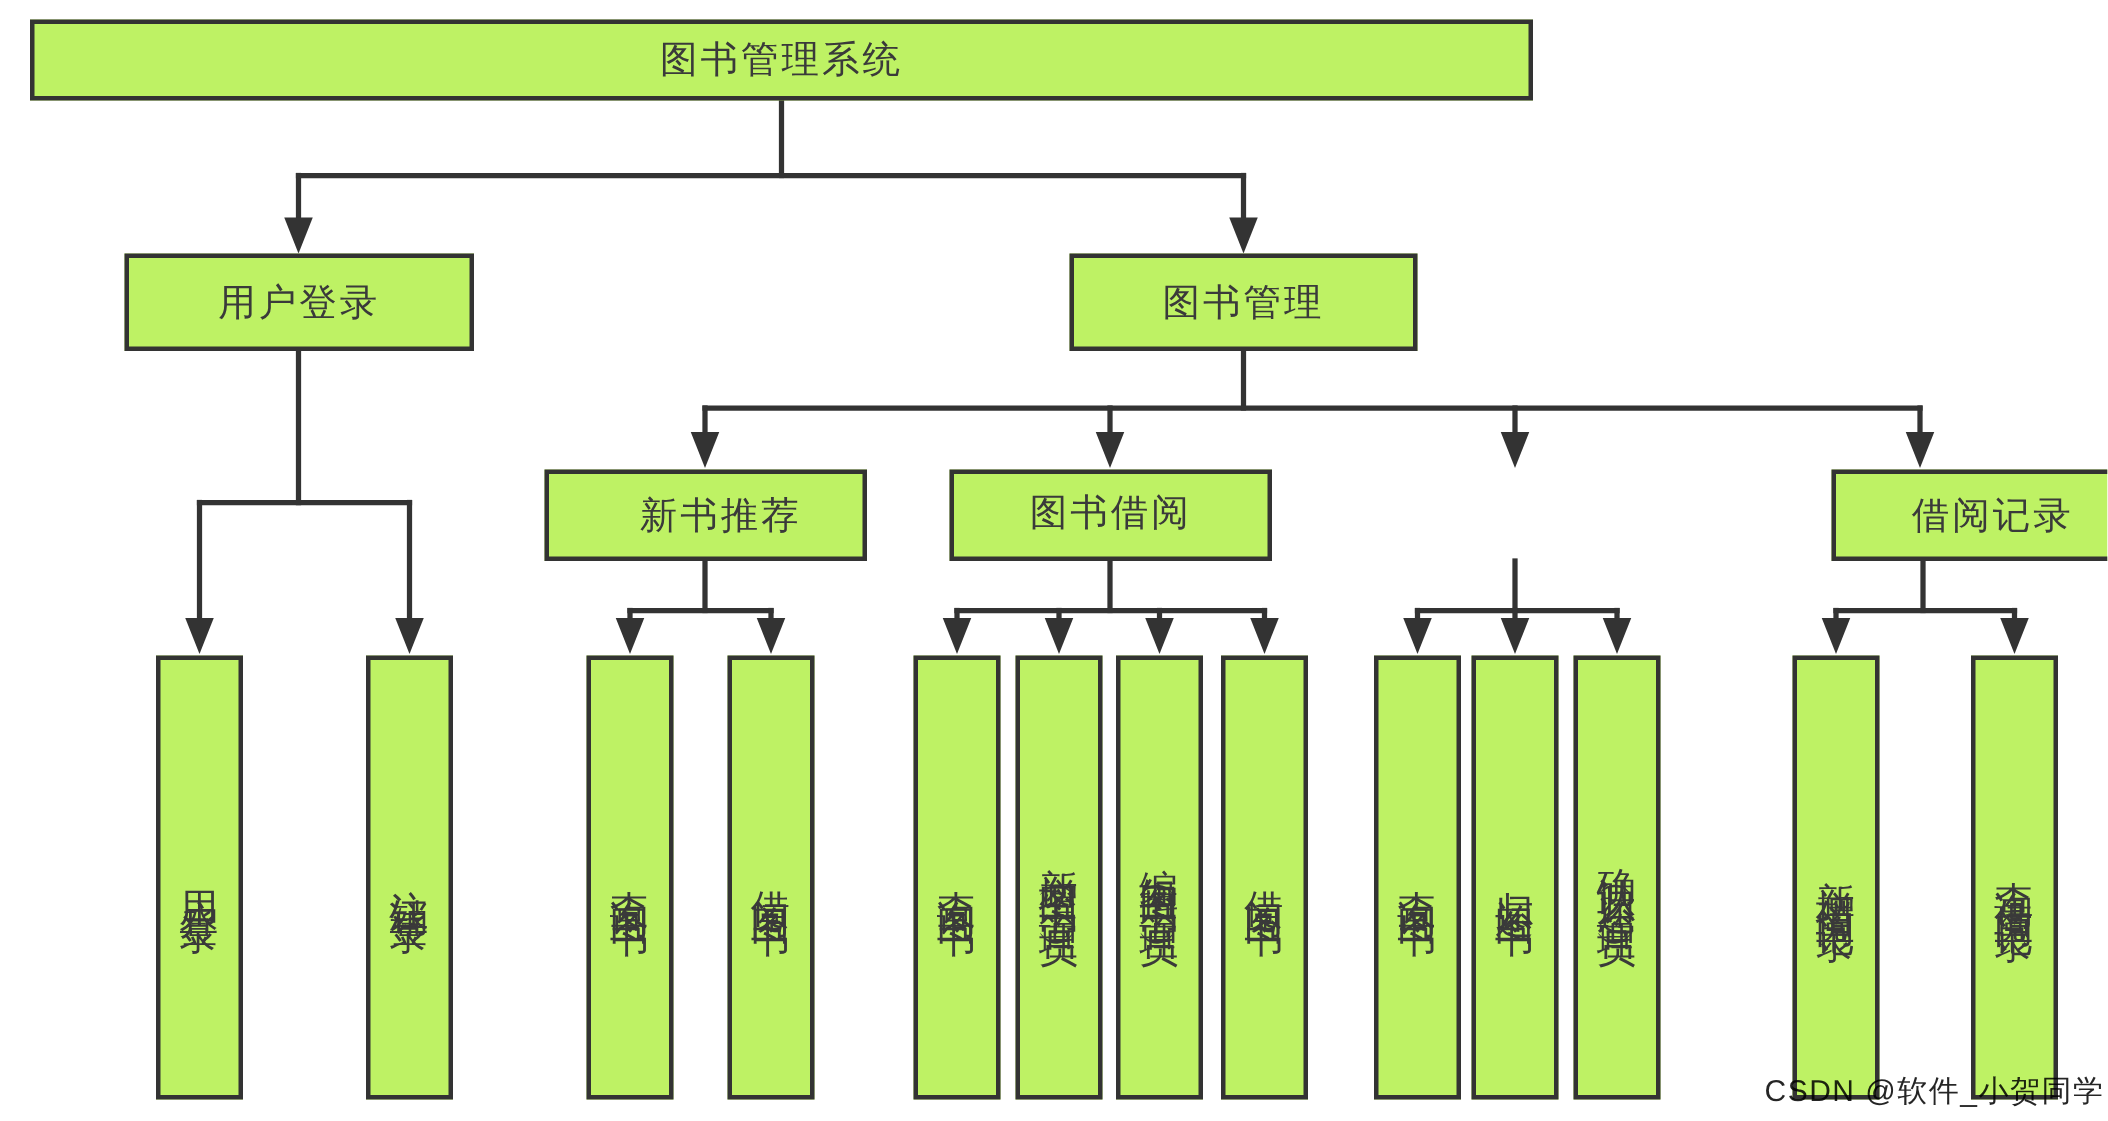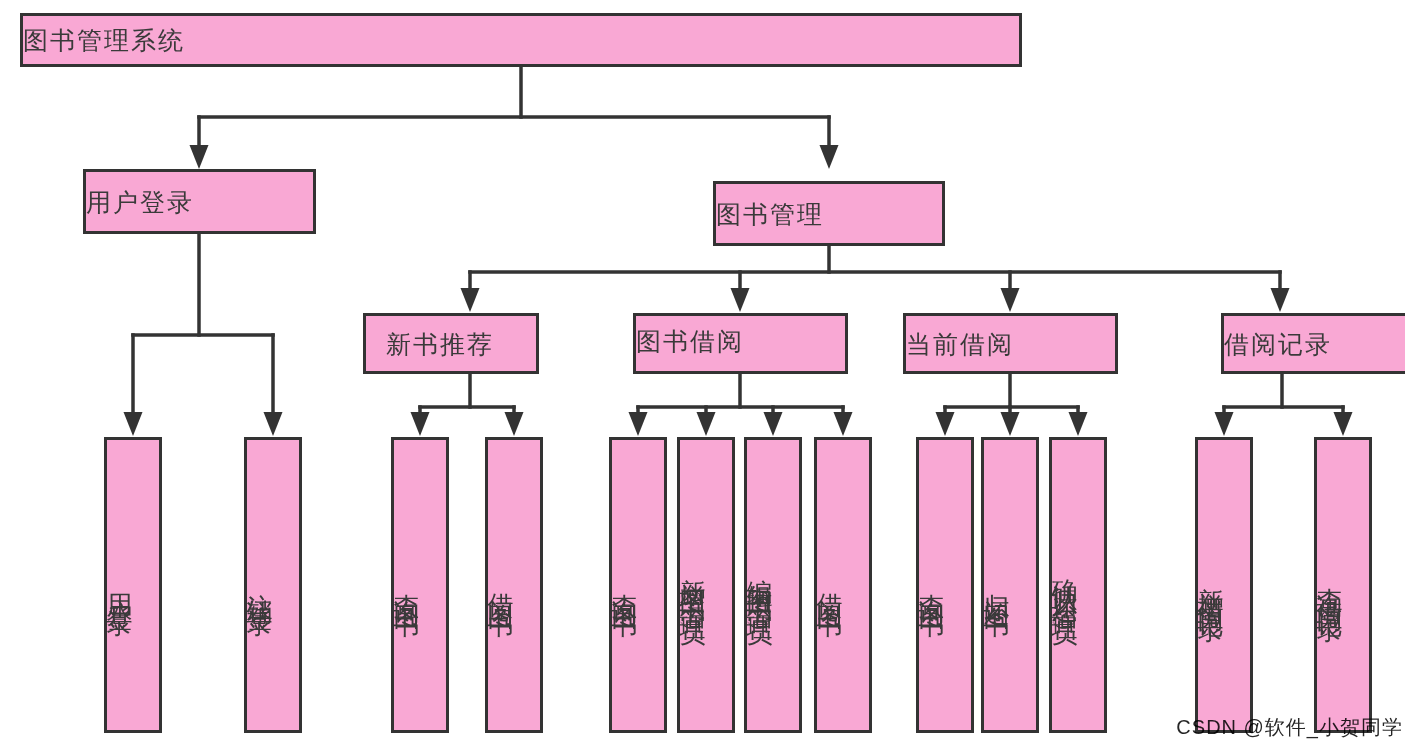--- a/index.html
+++ b/index.html
@@ -17,24 +17,25 @@
   }
   #connectors {
     position: absolute;
     left: 0;
     top: 0;
     z-index: 1;
   }
   .node {
     position: absolute;
     box-sizing: border-box;
-    background: #f9a8d4;
+    background: #bef264;
     border: 3px solid #333333;
     display: flex;
     align-items: center;
+    justify-content: center;
     z-index: 2;
   }
   .node .lbl {
     color: #3a3a3a;
     font-size: 25px;
     letter-spacing: 2px;
     white-space: nowrap;
     line-height: 1.2;
   }
   .leaf .lbl {
@@ -117,32 +118,29 @@
       <polygon points="1333.5,412 1352.5,412 1343,436" fill="#333333"></polygon>
     </svg>
 
   <div class="node" style="left:20px; top:13px; width:1002px; height:54px;">
     <span class="lbl">图书管理系统</span>
   </div>
 
   <div class="node" style="left:83px; top:169px; width:233px; height:65px;">
     <span class="lbl">用户登录</span>
   </div>
-  <div class="node" style="left:713px; top:169px; width:232px; height:65px;margin-top:12px;">
+  <div class="node" style="left:713px; top:169px; width:232px; height:65px;">
     <span class="lbl">图书管理</span>
   </div>
 
-  <div class="node" style="left:363px; top:313px; width:176px; height:61px;padding-left:20px;">
+  <div class="node" style="left:363px; top:313px; width:215px; height:61px;padding-left:20px;">
     <span class="lbl">新书推荐</span>
   </div>
   <div class="node" style="left:633px; top:313px; width:215px; height:61px;font-family:Liberation Mono, monospace;">
     <span class="lbl">图书借阅</span>
-  </div>
-  <div class="node" style="left:903px; top:313px; width:215px; height:61px;">
-    <span class="lbl">当前借阅</span>
   </div>
   <div class="node" style="left:1173px; top:313px; width:215px; height:61px;margin-left:48px;">
     <span class="lbl">借阅记录</span>
   </div>
 
   <div class="node leaf" style="left:104px; top:437px; width:58px; height:296px;">
     <span class="lbl">用户登录</span>
   </div>
   <div class="node leaf" style="left:244px; top:437px; width:58px; height:296px;">
     <span class="lbl">注销登录</span>

